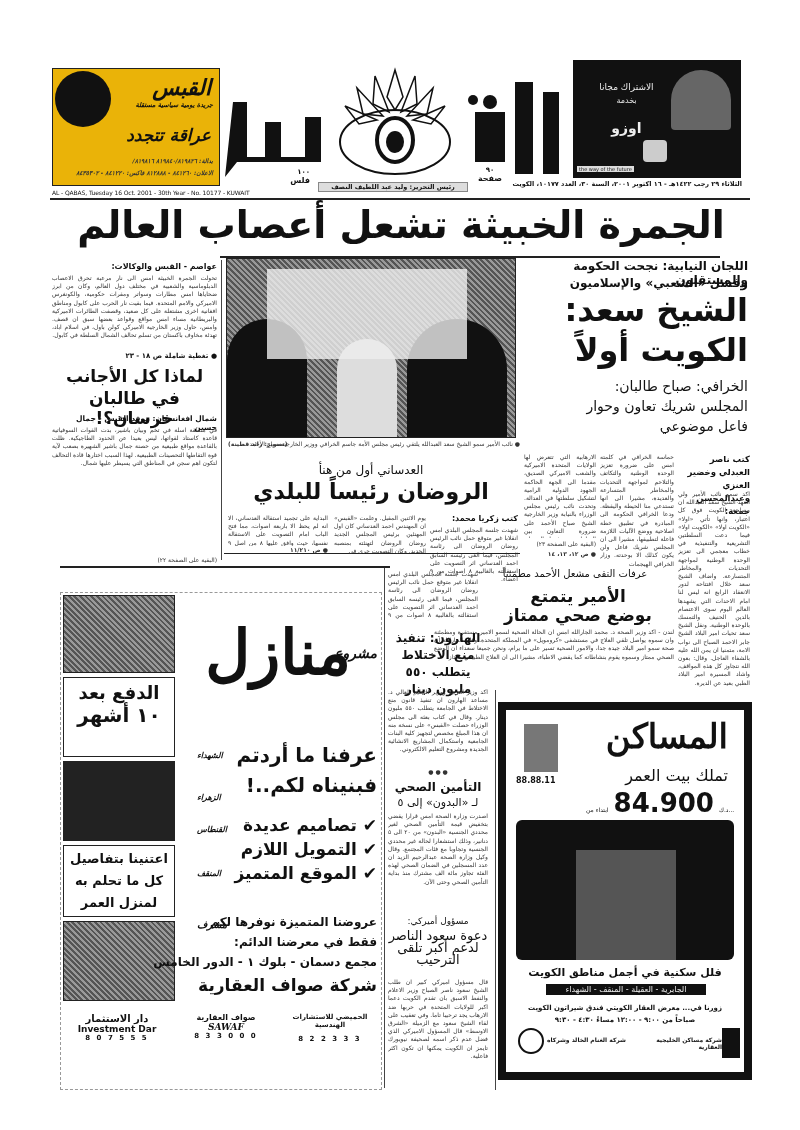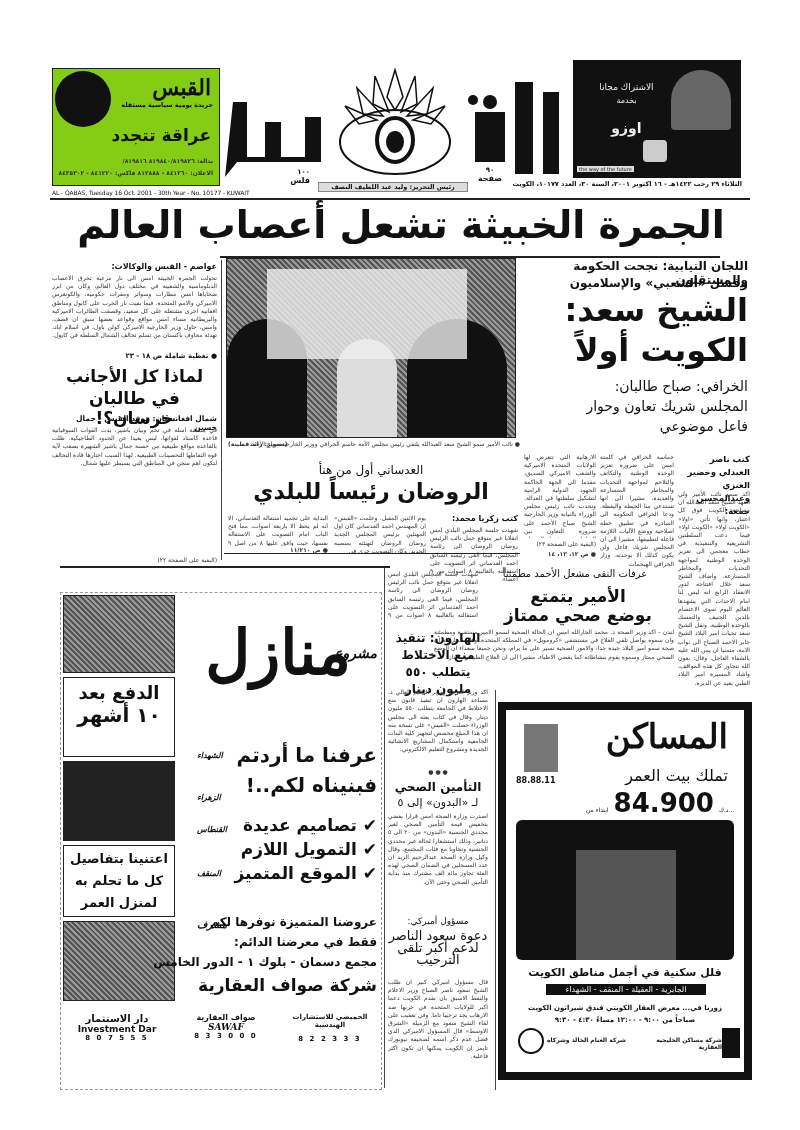--- a/index.html
+++ b/index.html
@@ -13,21 +13,21 @@
   .vr { position: absolute; width: 1px; background: #444; }
   .tiny { font-size: 6px; line-height: 8px; color: #333; }
   .col-text { font-size: 6px; line-height: 8.2px; color: #333; text-align: justify; direction: rtl; overflow: hidden; }
   .photo { background: repeating-linear-gradient(45deg, #555 0 2px, #999 2px 4px); }
   .logo-big { font-family: "DejaVu Serif", serif; font-weight: bold; }
   .check { color: #111; font-weight: bold; }
 </style>
 </head>
 <body>
 
-<div class="abs border" style="left:52px; top:68px; width:168px; height:118px; background:#84cc16;">
+<div class="abs border" style="left:52px; top:68px; width:168px; height:118px; background:#eab308;font-style:italic;">
   <div class="abs" style="left:2px; top:2px; width:56px; height:56px; border-radius:50%; background:#111;"></div>
   <div class="abs rtl logo-big" style="right:8px; top:6px; font-size:22px; line-height:24px;">القبس</div>
   <div class="abs rtl" style="right:6px; top:32px; font-size:6.5px; font-weight:bold;">جريدة يومية سياسية مستقلة</div>
   <div class="abs rtl" style="right:8px; top:56px; font-size:17px; font-weight:bold;">عراقة تتجدد</div>
   <div class="abs rtl tiny" style="right:6px; top:88px; font-weight:bold;">بدالة: ٨١٩٨٤٠/٨١٩٨٢٦ ٨١٩٨١٦/</div>
   <div class="abs rtl tiny" style="right:6px; top:100px; font-weight:bold; white-space:nowrap;">الاعلان: ٨٤١٢٦٠ - ٨١٢٨٨٨ فاكس: ٨٤١٢٢٠ - ٨٤٣٥٣٠٢</div>
 </div>
 
 <div class="abs" style="left:52px; top:189px; font-size:6px; white-space:nowrap; letter-spacing:-0.1px;">AL - QABAS, Tuesday 16 Oct. 2001 - 30th Year - No. 10177 - KUWAIT</div>
 

